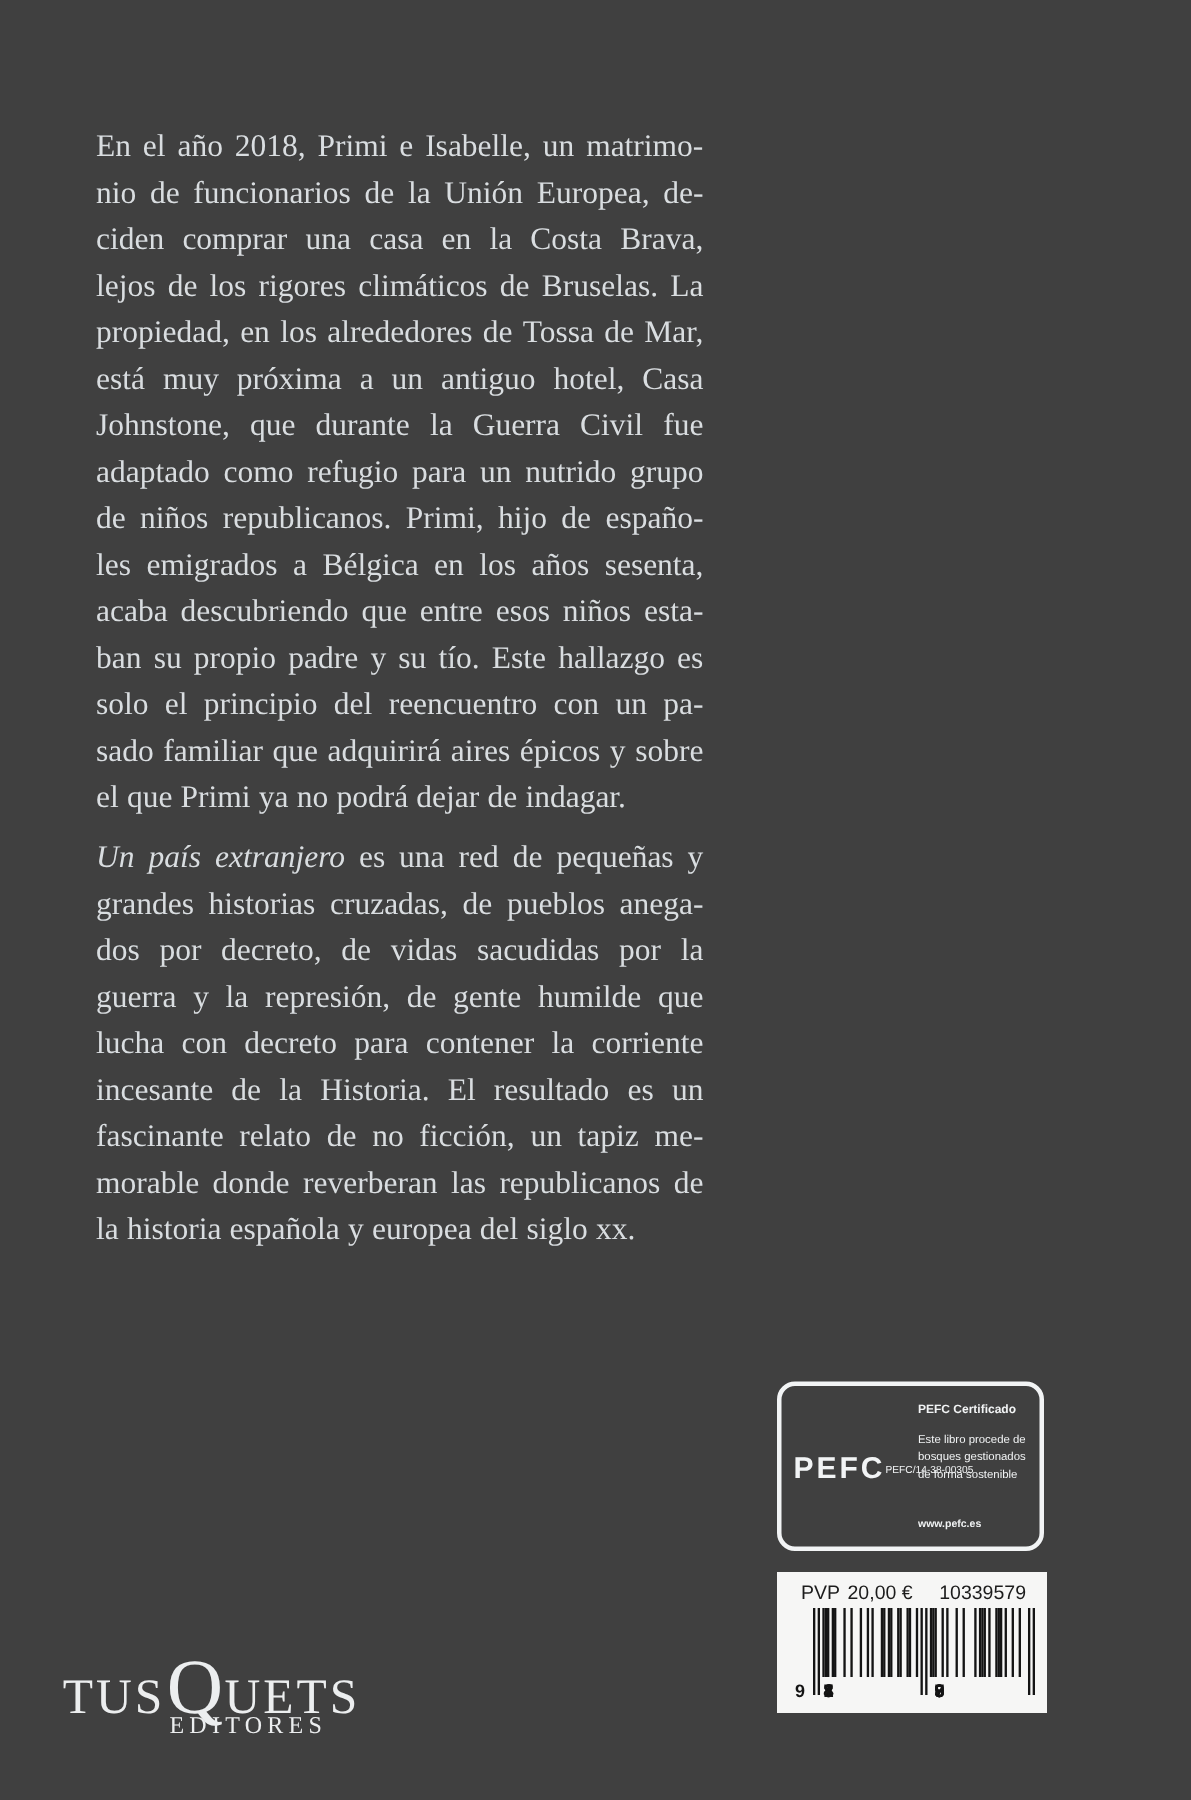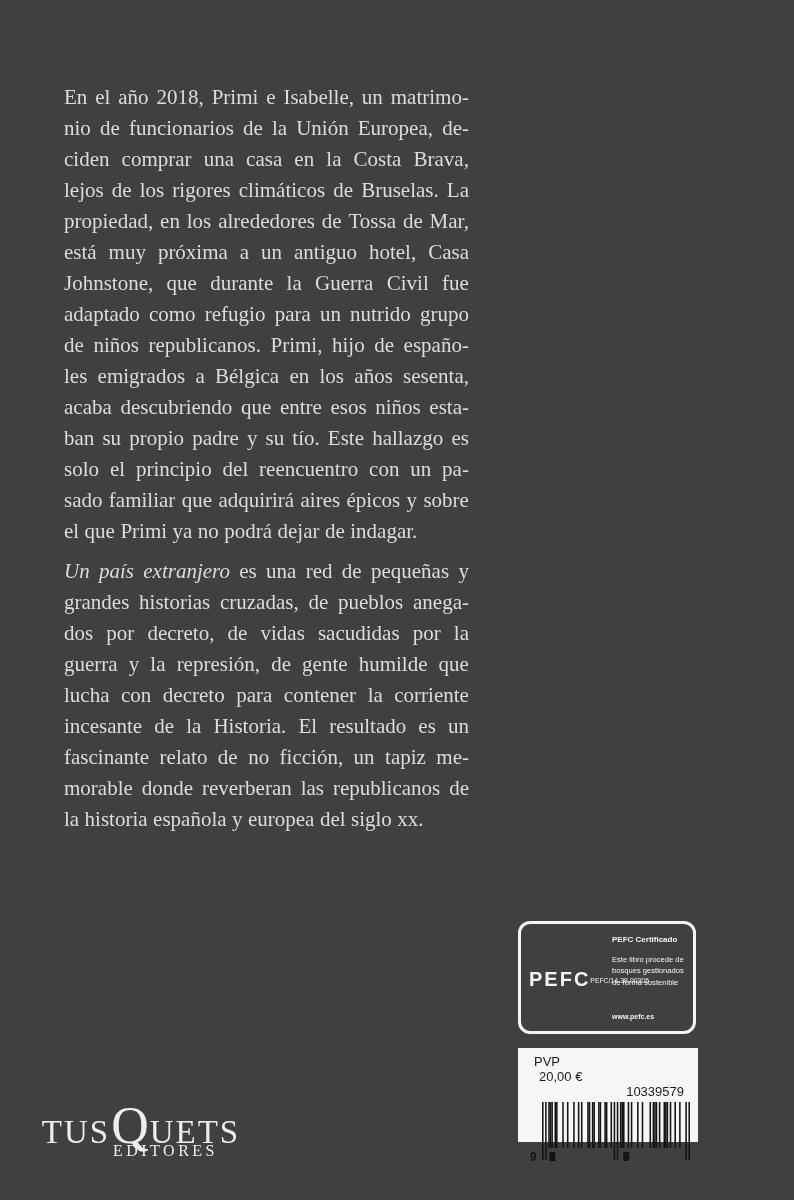--- a/index.html
+++ b/index.html
@@ -79,24 +79,23 @@
     width: 180px;
     height: 94px;
     background: #f6f6f5;
     box-sizing: border-box;
     padding: 5px 12px 0 12px;
     font-family: "Liberation Sans", "DejaVu Sans", sans-serif;
     color: #1c1c1c;
   }
   .pvp-row {
     display: flex;
-    align-items: flex-start;
+    align-items: flex-end;
     font-size: 13px;
     padding: 1px 2px 0 4px;
-    flex-direction: column;
   }
   .pvp-row .amount { font-weight: normal; margin-left: 5px; }
   .pvp-row .prod-code { margin-left: auto; }
   .barcode-wrap {
     position: relative;
     margin-left: 12px;
     margin-top: 3px;
     width: 148px;
     height: 62px;
   }

